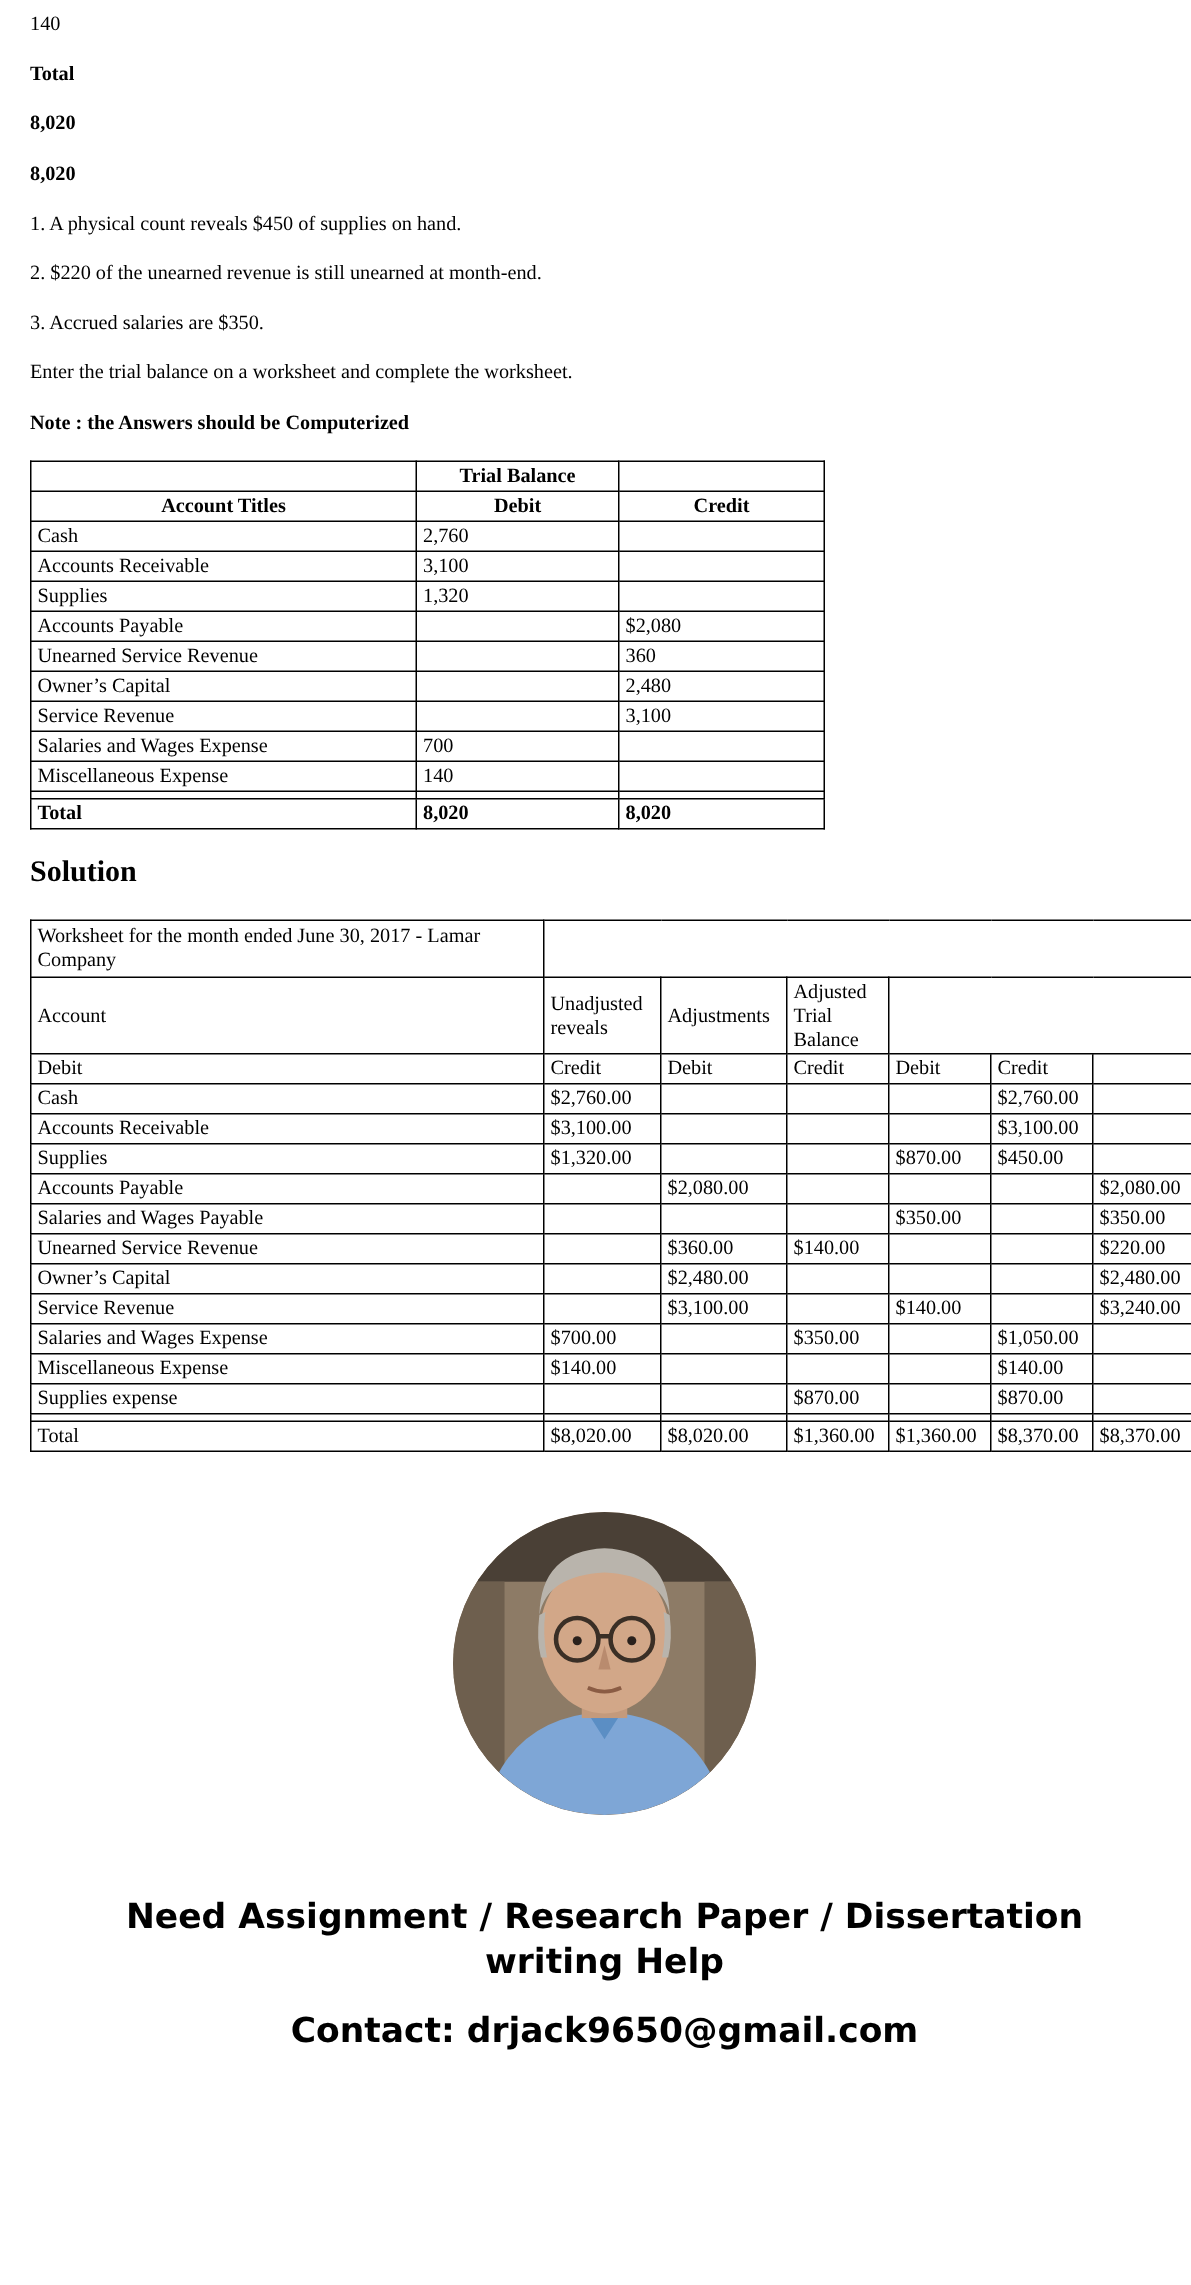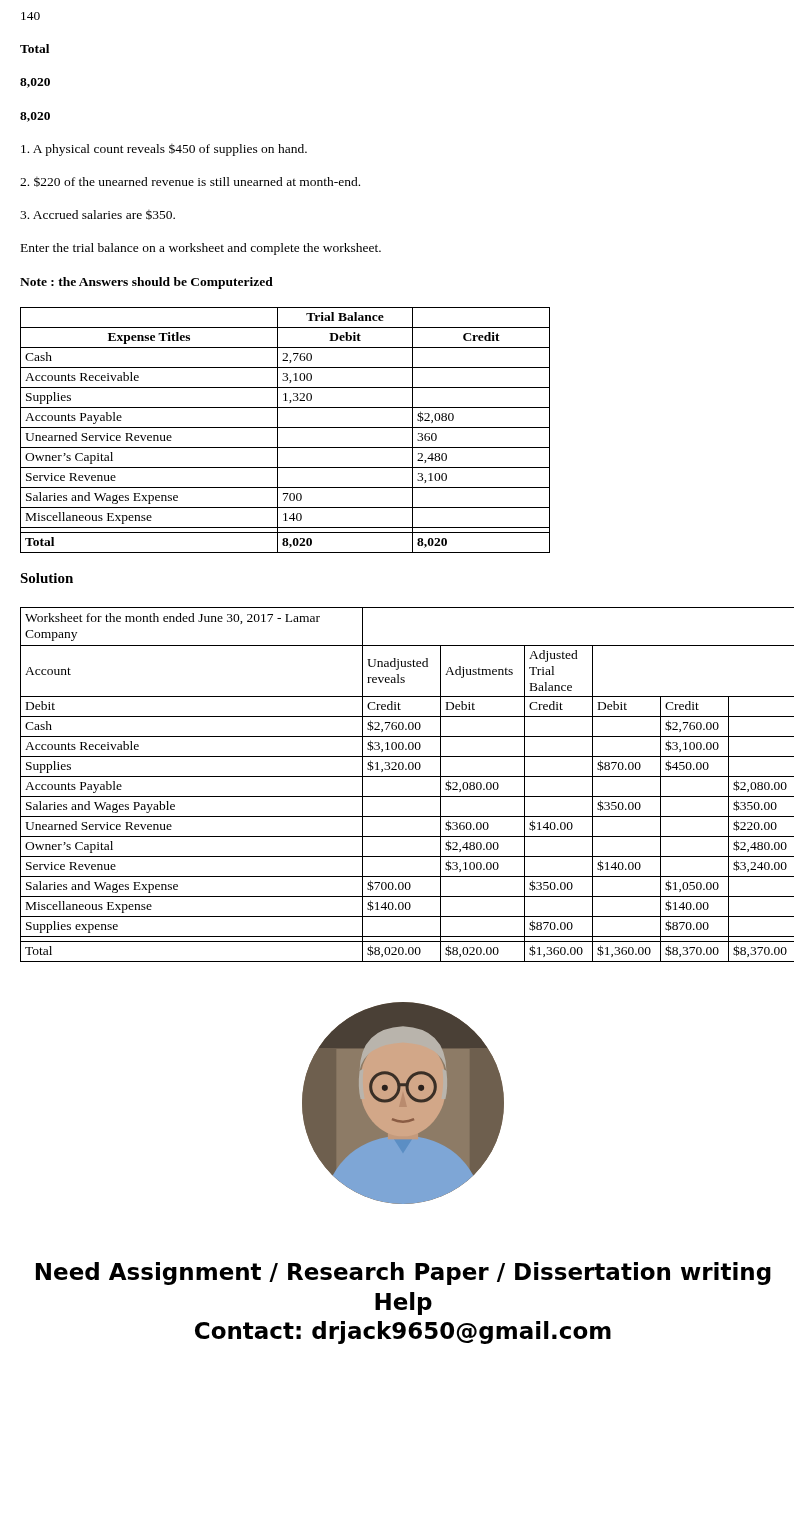--- a/index.html
+++ b/index.html
@@ -10,21 +10,21 @@
     background: #ffffff;
     color: #000000;
     font-family: "Liberation Serif", serif;
     font-size: 13.5px;
   }
   .page { padding: 8px 8px 30px 20px; }
   p { margin: 0 0 17px 0; line-height: 1.2; }
   .bold { font-weight: bold; }
   h2.solution-heading {
     font-family: "Liberation Serif", serif;
-    font-size: 15px;
+    font-size: 20px;
     font-weight: bold;
     margin: 6px 0 20px 0;
   }
   table {
     border-collapse: collapse;
     table-layout: fixed;
     margin: 0 0 17px 0;
   }
   td {
     border: 1px solid #000;
@@ -65,21 +65,21 @@
   .footer {
     margin: 54px auto 0 auto;
     max-width: 742px;
     text-align: center;
     font-family: "DejaVu Sans", sans-serif;
     font-weight: bold;
     font-size: 23px;
     line-height: 1.3;
     color: #000;
   }
-  .footer div { margin: 0; }
+  .footer div { margin: 17px; }
 </style>
 </head>
 <body>
 
 <div class="page">
 
   <p>140</p>
   <p class="bold">Total</p>
   <p class="bold">8,020</p>
   <p class="bold">8,020</p>
@@ -95,21 +95,21 @@
         <col class="c1">
         <col class="c2">
     </colgroup>
     <tbody>
       <tr class="head">
         <td></td>
         <td>Trial Balance</td>
         <td></td>
       </tr>
       <tr class="head">
-        <td>Expense Titles</td>
+        <td>Account Titles</td>
         <td>Debit</td>
         <td>Credit</td>
       </tr>
     </tbody>
     <tbody>
         <tr>
           <td>Cash</td>
           <td>2,760</td>
           <td></td>
         </tr>

